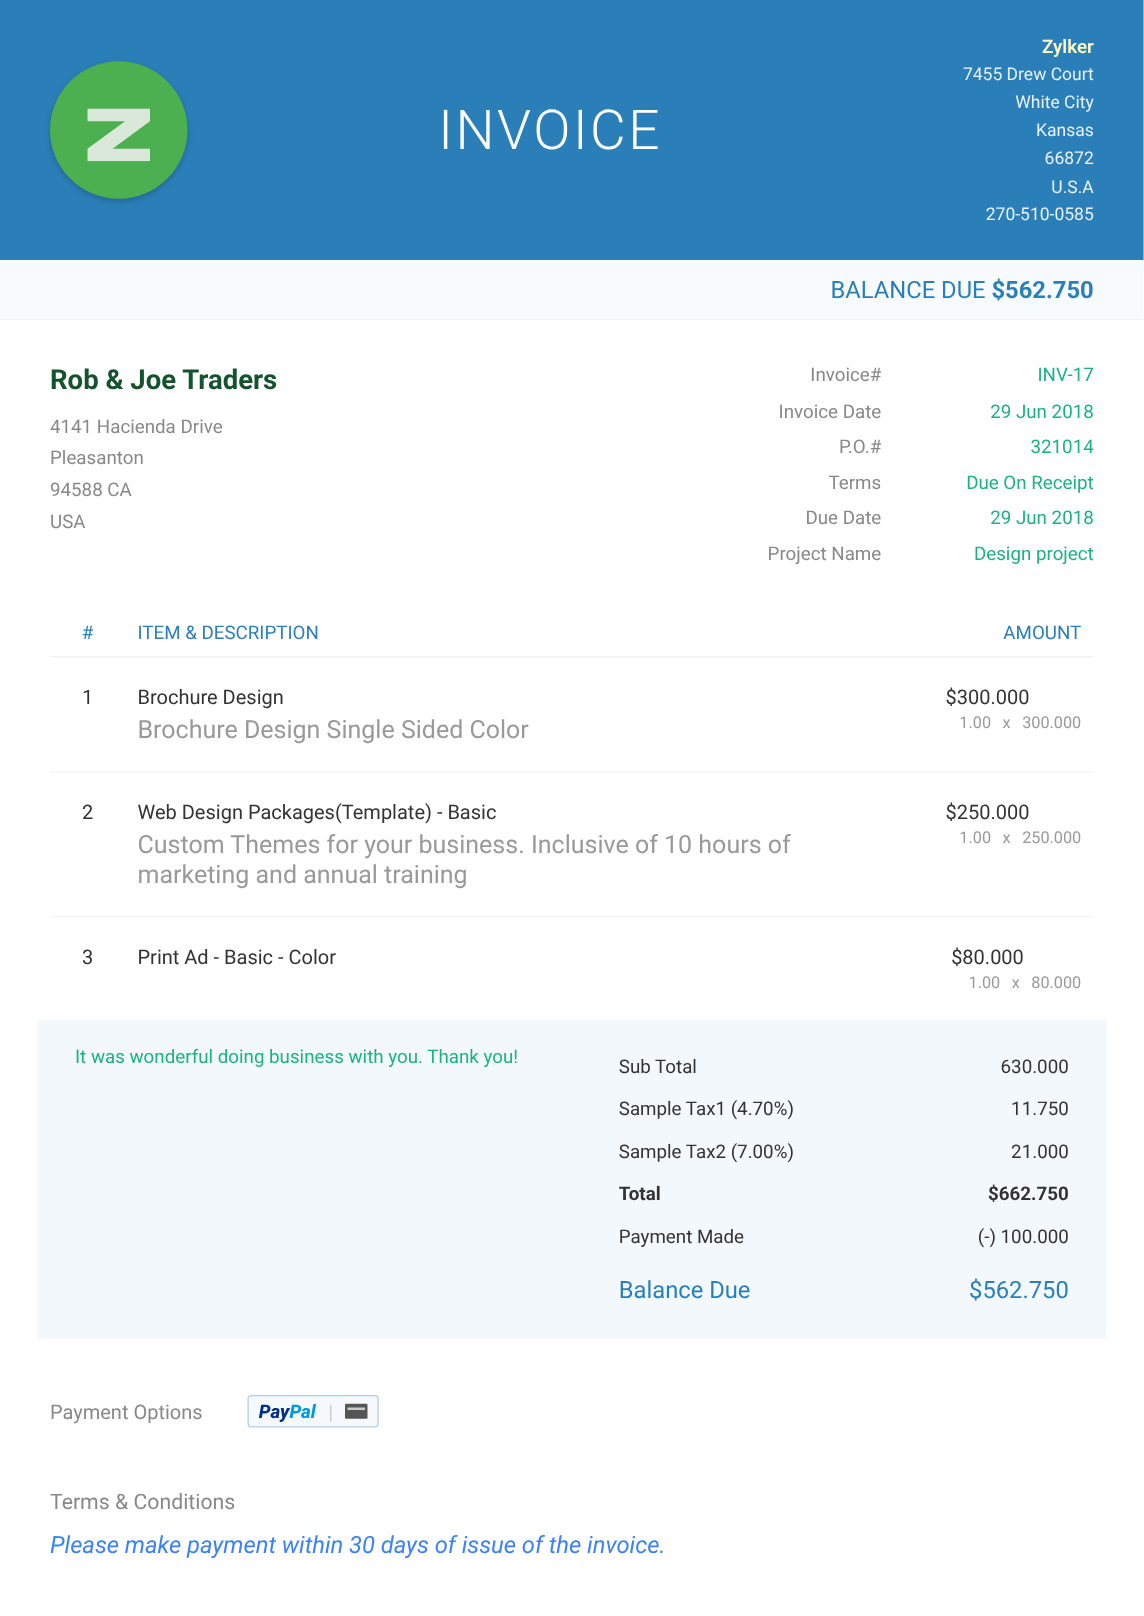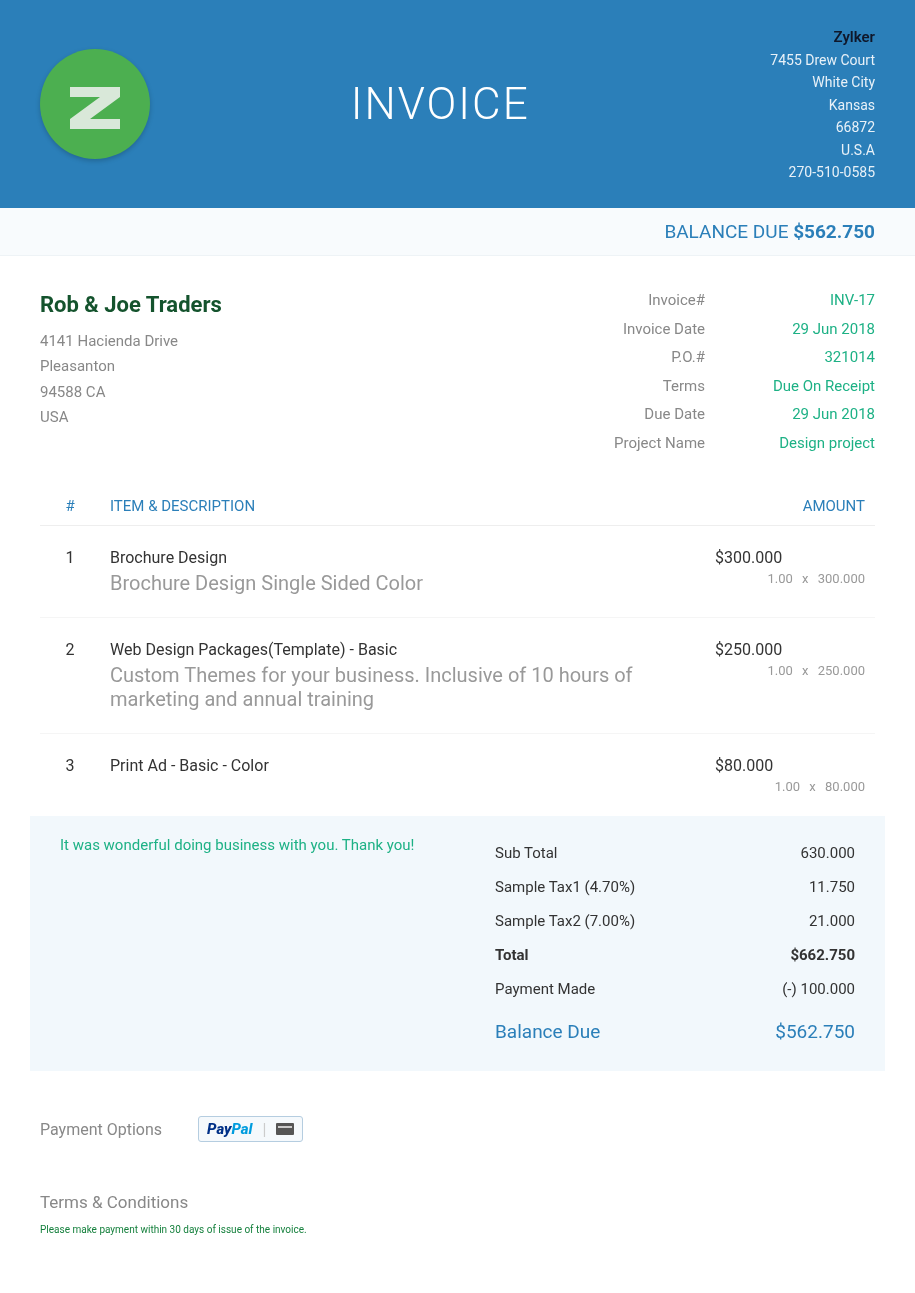--- a/index.html
+++ b/index.html
@@ -3,56 +3,56 @@
 <meta charset="utf-8">
 <style>
 * { margin: 0; padding: 0; box-sizing: border-box; }
 body { font-family: -apple-system, BlinkMacSystemFont, "Segoe UI", Roboto, Helvetica, Arial, sans-serif; background: #fff; color: #333; width: 915px; }
 .header { background: #2b7fb9; color: #fff; padding: 25px 40px 25px 40px; display: flex; align-items: center; position: relative; }
 .logo-circle { width: 110px; height: 110px; border-radius: 50%; background: #4caf50; display: flex; align-items: center; justify-content: center; position: relative; flex-shrink: 0; box-shadow: 0 2px 5px rgba(0,0,0,0.2); }
 .logo-shape { width: 60px; height: 50px; position: relative; }
 .logo-shape svg { width: 100%; height: 100%; }
 .invoice-title { flex: 1; text-align: center; font-size: 44px; font-weight: 300; letter-spacing: 2px; color: #fff; margin-left: -40px;}
 .company-info { text-align: right; font-size: 14px; line-height: 1.6; color: #e8f1f8; }
-.company-info .company-name { font-weight: 600; color: #0f172a; font-size: 15px; }
+.company-info .company-name { font-weight: 600; color: #fef9c3; font-size: 15px; }
 .balance-bar { background: #f8fbfd; padding: 12px 40px; text-align: right; font-size: 19px; color: #2b7fb9; border-bottom: 1px solid #eef3f6; }
 .balance-bar .amount { font-weight: 700; }
 .content { padding: 30px 40px 10px 40px; }
 .top-row { display: flex; justify-content: space-between; margin-bottom: 30px; }
 .bill-to { font-size: 15px; color: #888; line-height: 1.7; }
 .bill-to .client-name { font-size: 22px; font-weight: 700; color: #14532d; margin-bottom: 5px;}
 .meta { text-align: right; font-size: 15px; }
 .meta-row { display: flex; justify-content: flex-end; gap: 40px; line-height: 1.9; }
 .meta-label { color: #888; min-width:120px; text-align:right;}
 .meta-value { color: #1db185; min-width:130px; text-align:right;}
 .items-header { display: flex; padding: 10px 0; border-bottom: 1px solid #eee; color: #2b7fb9; font-size: 15px; font-weight: 400; }
 .col-num { width: 60px; text-align: center; }
 .col-desc { flex: 1; padding-left:10px;}
 .col-amt { width: 160px; text-align: right; padding-right:10px;}
 .item-row { display: flex; padding: 22px 0; border-bottom: 1px solid #f5f5f5; align-items:flex-start;}
 .item-row:last-of-type { border-bottom: none; }
 .item-name { font-size: 16px; color: #333; margin-bottom: 4px; }
 .item-desc { font-size: 20px; color: #999; }
-.item-amount { font-size: 16px; color: #333; text-align: left; }
+.item-amount { font-size: 16px; color: #333; text-align: center; }
 .item-calc { font-size: 13px; color: #999; text-align: right; margin-top: 4px; word-spacing: 6px;}
 .summary-section { background: #f2f8fc; padding: 20px 30px; display:flex; margin: 0 -10px; }
 .thank-note { flex:1; color: #1db185; font-size:15px; }
 .summary-table { width: 360px; }
 .summary-row { display:flex; justify-content:space-between; padding:8px 0; font-size:15px; color:#333;}
 .summary-row.total-row { font-weight:700; }
 .summary-row.balance-row { color:#2b7fb9; font-size:19px; padding-top:14px;}
 .payment-section { padding: 35px 20px 10px 40px; display:flex; align-items:center; gap:36px; color:#888; font-size:16px;}
 .paypal-btn { border:1px solid #b5cde0; background:#f5f9fc; border-radius:3px; padding:3px 8px; display:flex; align-items:center; gap:10px; height:26px; }
 .paypal-logo { font-weight:800; font-style:italic; font-size:15px; }
 .paypal-logo .pp1{ color:#003087;} .paypal-logo .pp2{ color:#009cde;}
 .cc-mini { width:18px; height:12px; background:#555; border-radius:1px; position:relative; }
 .cc-mini::after{ content:""; position:absolute; left:2px; right:2px; top:3px; height:2px; background:#ccc;}
 .terms-section { padding: 40px 40px 10px 40px; }
 .terms-title { font-size:17px; color:#888; margin-bottom:12px;}
-.terms-text { font-size:10px; color:#15803d; }
+.terms-text { font-size:19px; color:#3b82f6;font-style:italic; }
 .footer-line { margin: 70px 40px 10px 40px; border-top:1px solid #eee; padding-top:8px; text-align:right; color:#ccc; font-size:12px;}
 </style>
 </head>
 <body>
 
 <div class="header">
   <div class="logo-circle">
     <div class="logo-shape">
       <svg viewBox="0 0 60 50">
           <path d="M5 8 L55 8 L55 18 L25 40 L55 40 L55 50 L5 50 L5 40 L35 18 L5 18 Z" fill="#d9e8d9"></path>

